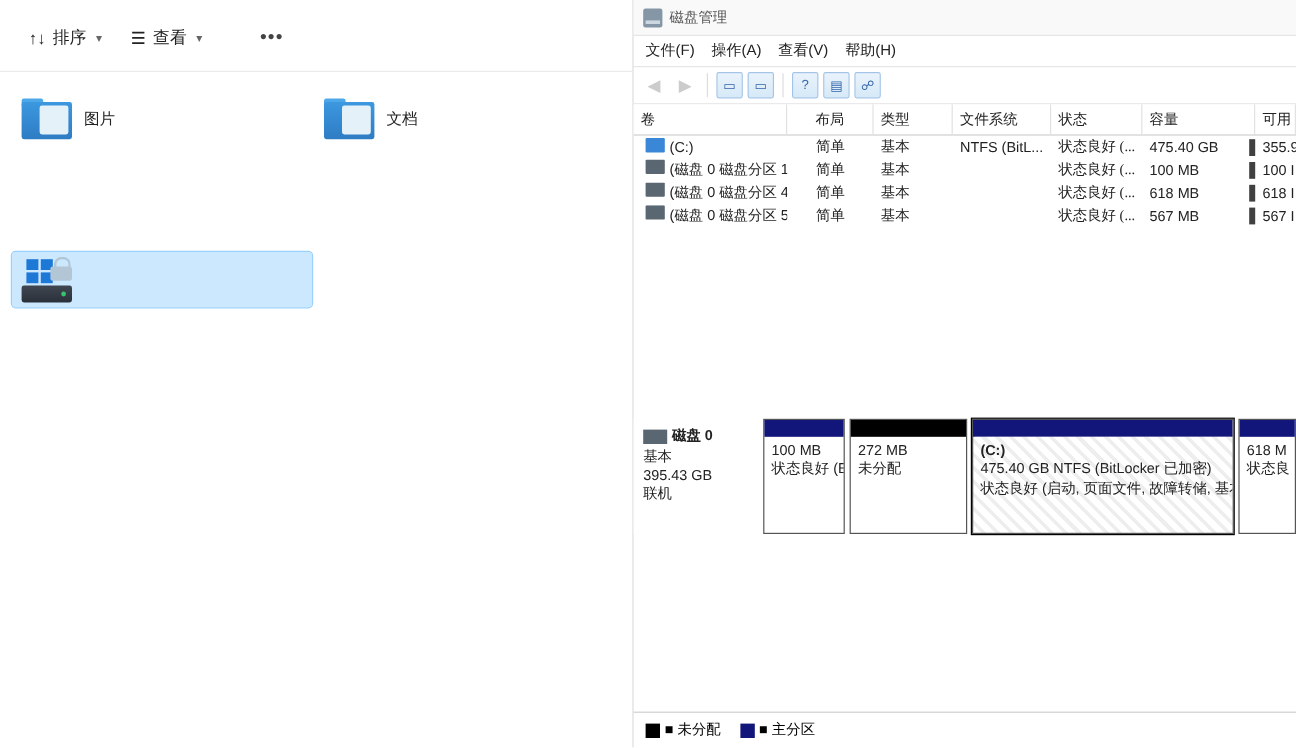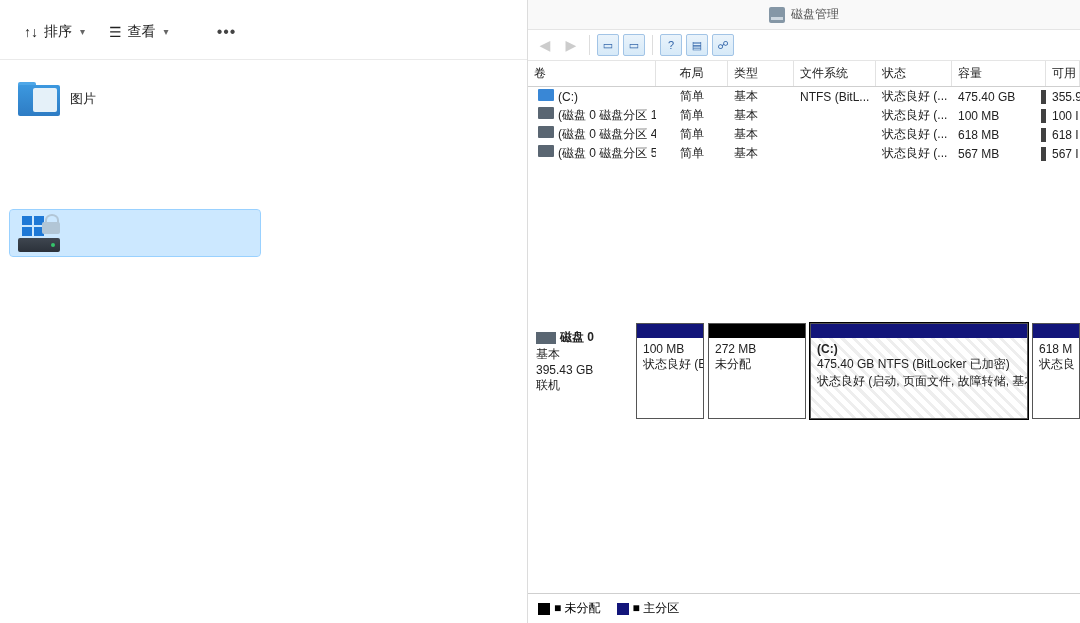--- a/index.html
+++ b/index.html
@@ -191,21 +191,20 @@
   }
   .dm-titlebar {
     height: 30px;
     display:flex; align-items:center;
     padding: 0 8px;
     gap: 6px;
     border-bottom: 1px solid #e5e5e5;
     color:#555;
     font-size:12px;
     background:#f9f9f9;
-    justify-content:center;
   }
   .dm-titlebar .ico {
     width:16px; height:16px;
     background:#8597a6;
     border-radius:2px;
     position:relative;
   }
   .dm-titlebar .ico::after{
     content:""; position:absolute; left:2px; right:2px; top:10px; height:3px; background:#cdd7df;
   }
@@ -252,21 +251,21 @@
   .dm-headers div {
     padding:4px 6px;
     border-right:1px solid #e2e2e2;
     white-space:nowrap;
     overflow:hidden;
   }
   .col-vol  { width:128px; }
   .col-layout{ width:72px;text-align:center; }
   .col-type { width:66px; }
   .col-fs   { width:82px; }
-  .col-stat { width:76px; }
+  .col-stat { width:76px;font-family:Liberation Serif, serif; }
   .col-cap  { width:94px; border-right:5px solid #404040;}
   .col-free { flex:1; border-right:none;}
 
   .dm-rows { font-size:12px; color:#222; }
   .dm-row {
     display:flex; align-items:center;
     padding:1px 0;
   }
   .dm-row .drv-ico {
     display:inline-block;
@@ -374,20 +373,26 @@
 
   <div class="fe-body">
 
     <div class="fe-row">
       <div class="fe-item">
         <div class="folder-icon">
             <div class="folder-page"></div>
           </div>
         <div class="fe-label">图片</div>
       </div>
+      <div class="fe-item">
+        <div class="folder-icon">
+            <div class="folder-page"></div>
+          </div>
+        <div class="fe-label">文档</div>
+      </div>
     </div>
 
     <div class="fe-row">
 
       <div class="drive-item sel">
         <div class="drive-icon">
           <div class="drive-win">
               <span></span>
               <span></span>
               <span></span>
@@ -403,20 +408,26 @@
   </div>
 </div>
 
 <div class="dm">
 
   <div class="dm-titlebar">
     <div class="ico"></div>
     <span>磁盘管理</span>
   </div>
 
+  <div class="dm-menubar">
+    <span>文件(F)</span>
+    <span>操作(A)</span>
+    <span>查看(V)</span>
+    <span>帮助(H)</span>
+  </div>
 
   <div class="dm-toolbar">
     <div class="dm-tbtn disabled">◀</div>
     <div class="dm-tbtn disabled">▶</div>
     <div class="dm-tsep"></div>
     <div class="dm-tbtn ico-box">▭</div>
     <div class="dm-tbtn ico-box">▭</div>
     <div class="dm-tsep"></div>
     <div class="dm-tbtn ico-box">?</div>
     <div class="dm-tbtn ico-box">▤</div>

